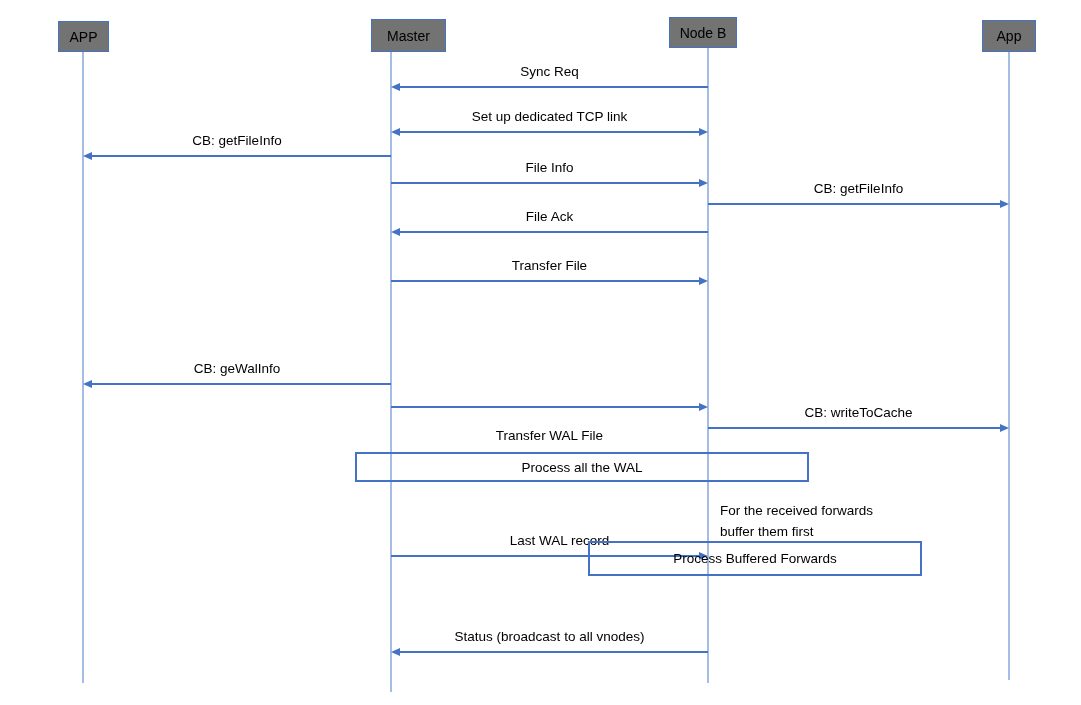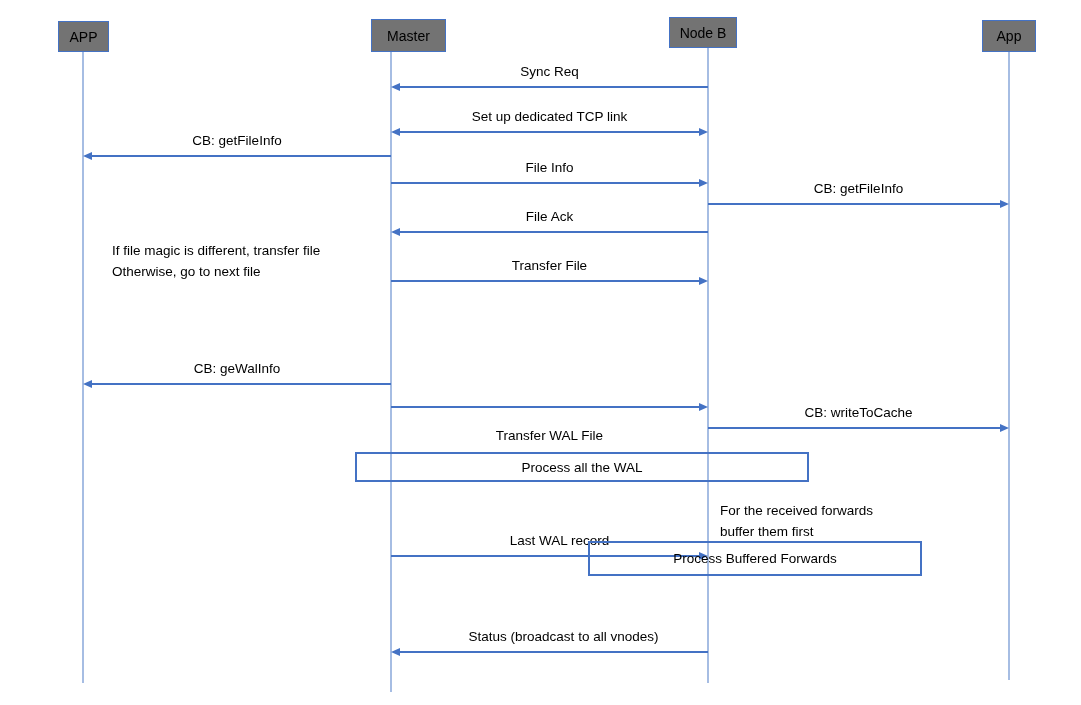--- a/index.html
+++ b/index.html
@@ -111,24 +111,22 @@
     <div class="arrow-head" style="top: 402.5px; border-top: 4.5px solid transparent; border-bottom: 4.5px solid transparent; left: 699px; border-left: 9px solid rgb(68, 114, 196);"></div>
     <div class="msg-label" style="left: 549.5px; top: 383px; margin-top: 44px;">Transfer WAL File</div>
     <div class="msg-line" style="left: 708px; top: 427.25px; width: 292px; background: rgb(68, 114, 196);"></div>
     <div class="arrow-head" style="top: 423.5px; border-top: 4.5px solid transparent; border-bottom: 4.5px solid transparent; left: 1000px; border-left: 9px solid rgb(68, 114, 196);"></div>
     <div class="msg-label" style="left: 858.5px; top: 404px;">CB: writeToCache</div>
     <div class="msg-line" style="left: 391px; top: 555.25px; width: 308px; background: rgb(68, 114, 196);"></div>
     <div class="arrow-head" style="top: 551.5px; border-top: 4.5px solid transparent; border-bottom: 4.5px solid transparent; left: 699px; border-left: 9px solid rgb(68, 114, 196);"></div>
     <div class="msg-label" style="left: 549.5px; top: 532px; padding-left: 20px;">Last WAL record</div>
     <div class="msg-line" style="left: 400px; top: 651.25px; width: 308px; background: rgb(68, 114, 196);"></div>
     <div class="arrow-head" style="top: 647.5px; border-top: 4.5px solid transparent; border-bottom: 4.5px solid transparent; left: 391px; border-right: 9px solid rgb(68, 114, 196);"></div>
-    <div class="msg-label" style="left: 549.5px; top: 628px; margin-left: 14px;">Status (broadcast to all vnodes)</div>
+    <div class="msg-label" style="left: 549.5px; top: 628px;">Status (broadcast to all vnodes)</div>
     <div class="process-box" style="left: 355px; top: 452px; width: 454px; height: 30px; border-color: rgb(68, 114, 196);">Process all the WAL</div>
     <div class="process-box" style="left: 544px; top: 541px; width: 334px; height: 35px; border-color: rgb(68, 114, 196); margin-left: 44px;">Process Buffered Forwards</div>
-    <div class="annotation" style="left: 112px; top: 240px;">If file magic is different, transfer file
-Otherwise, go to next file</div>
     <div class="annotation" style="left: 720px; top: 500px;">For the received forwards
 buffer them first</div>
     <div class="actor-box" style="left: 58px; top: 21px; width: 51px; height: 31px; border-color: rgb(68, 114, 196);">APP</div>
     <div class="actor-box" style="left: 353px; top: 19px; width: 75px; height: 33px; border-color: rgb(68, 114, 196); margin-left: 18px;">Master</div>
     <div class="actor-box" style="left: 669px; top: 17px; width: 68px; height: 31px; border-color: rgb(68, 114, 196);">Node B</div>
     <div class="actor-box" style="left: 982px; top: 20px; width: 54px; height: 32px; border-color: rgb(68, 114, 196);">App</div>
   </div>
 
 </body></html>

